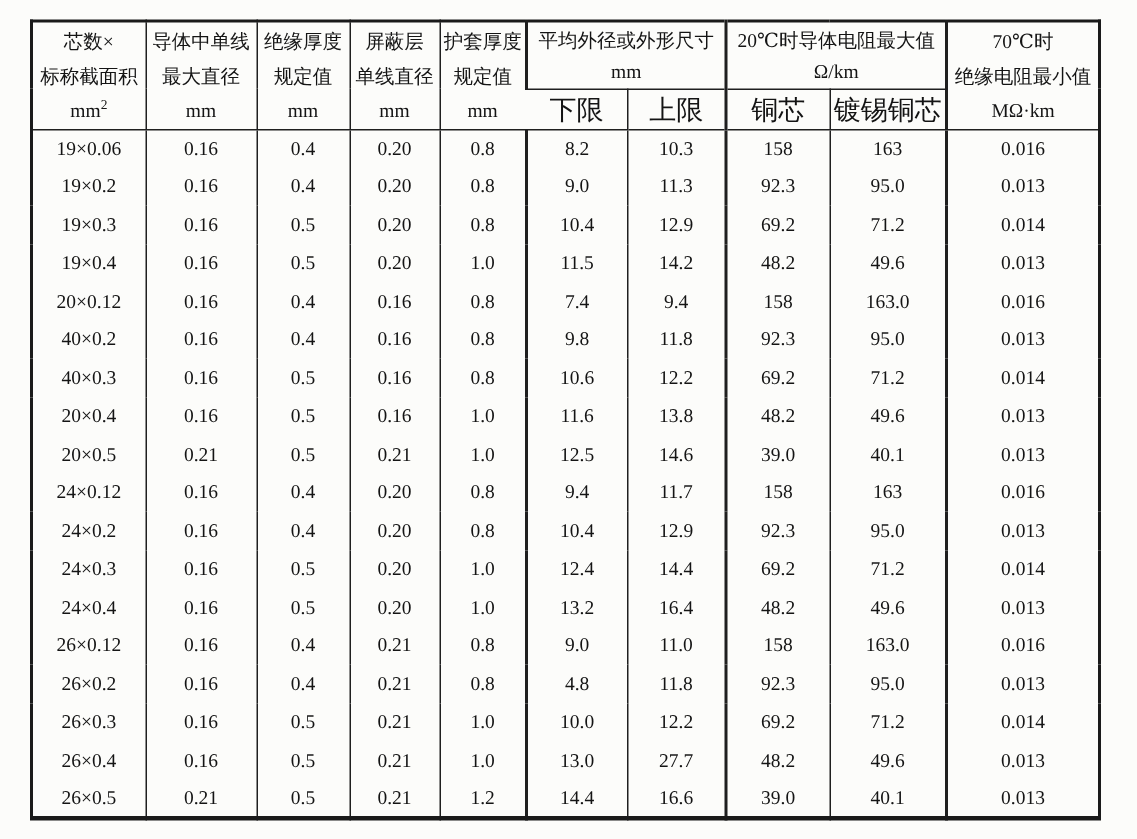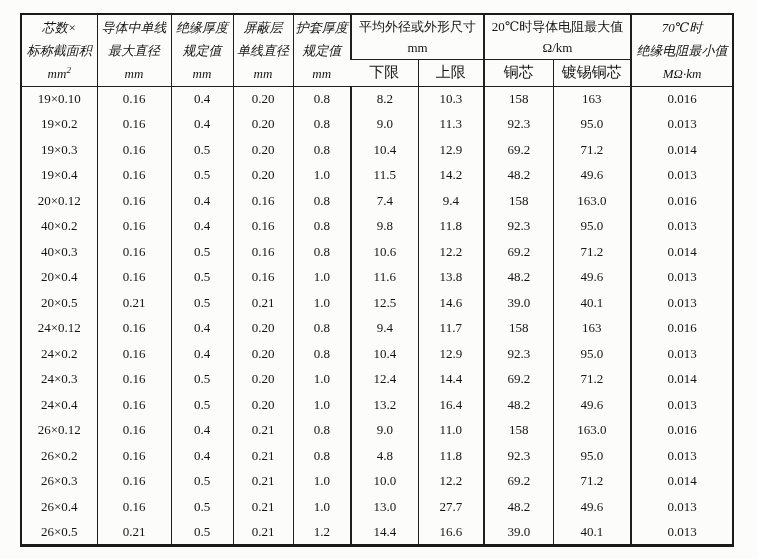--- a/index.html
+++ b/index.html
@@ -35,28 +35,28 @@
     white-space: nowrap;
     overflow: hidden;
   }
   th:first-child, td:first-child { border-left: none; }
   .bl-thick { border-left-width: 2px; }
   thead th { border-bottom: 1px solid #1f1f1f; }
   thead tr.hdr-top { height: 45px; }
   thead tr.hdr-sub { height: 27px; }
   tbody td { height: 25.5px; border-top: none; border-bottom: none; }
   th.tall { line-height: 23px; }
-  th.tall .hline { line-height: 23px; font-style: italic; }
+  th.tall .hline { line-height: 23px; }
   th.grp .hline { line-height: 21px; }
   sup.sq {
     font-size: 9px;
     vertical-align: super;
     line-height: 0;
   }
-  th.sub { font-size: 15px; }
+  th.sub { font-size: 18px; }
 </style>
 </head>
 <body>
 
 <div class="page">
   <table class="spec">
     <colgroup>
       <col style="width:76px">
         <col style="width:74px">
         <col style="width:62px">
@@ -111,21 +111,21 @@
       </tr>
       <tr class="hdr-sub">
         <th class="sub bl-thick">下限</th>
         <th class="sub">上限</th>
         <th class="sub bl-thick">铜芯</th>
         <th class="sub">镀锡铜芯</th>
       </tr>
     </thead>
     <tbody>
         <tr>
-          <td>19×0.10</td>
+          <td>19×0.06</td>
           <td>0.16</td>
           <td>0.4</td>
           <td>0.20</td>
           <td>0.8</td>
           <td class="bl-thick">8.2</td>
           <td>10.3</td>
           <td class="bl-thick">158</td>
           <td>163</td>
           <td class="bl-thick">0.016</td>
         </tr>

